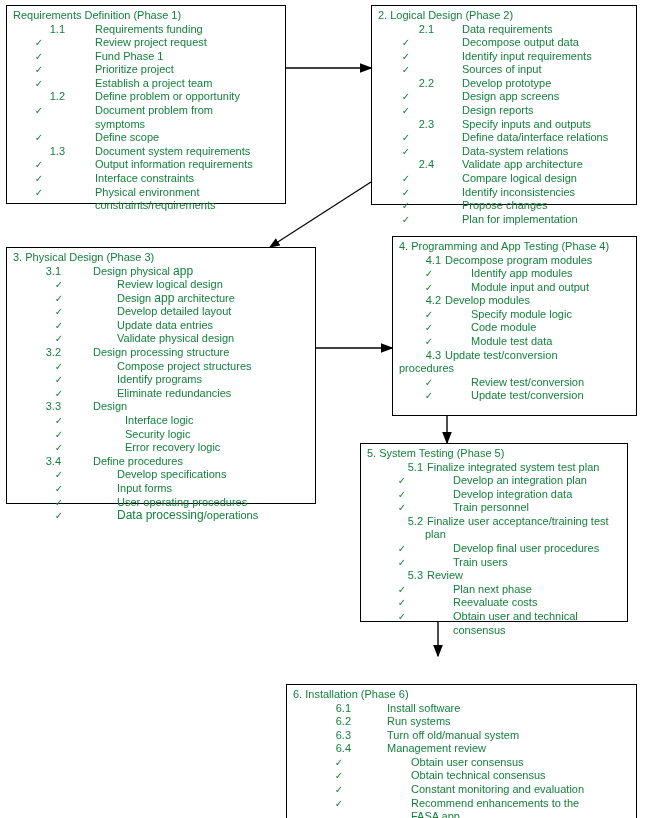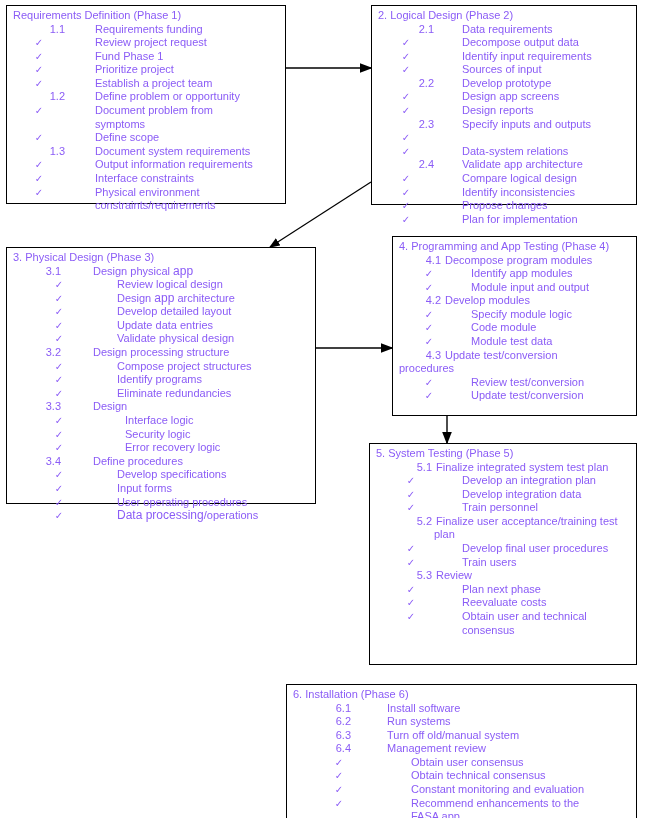--- a/index.html
+++ b/index.html
@@ -6,21 +6,21 @@
     margin: 0;
     padding: 0;
     background: #ffffff;
   }
   #canvas {
     position: relative;
     width: 655px;
     height: 818px;
     background: #ffffff;
     font-family: "Liberation Sans", sans-serif;
-    color: #8b5cf6;
+    color: #15803d;
     overflow: hidden;
   }
   .phase-box {
     position: absolute;
     border: 1px solid #000000;
     box-sizing: border-box;
     background: #ffffff;
     padding: 3px 4px 3px 6px;
   }
   .box-title {
@@ -208,20 +208,21 @@
         <div class="row lvl-chk">
           <span class="chk">✓</span>
           <span class="txt">Design reports</span>
         </div>
         <div class="row lvl-num">
           <span class="num">2.3</span>
           <span class="txt">Specify inputs and outputs</span>
         </div>
         <div class="row lvl-chk">
           <span class="chk">✓</span>
+          <span class="txt">Define data/interface relations</span>
         </div>
         <div class="row lvl-chk">
           <span class="chk">✓</span>
           <span class="txt">Data-system relations</span>
         </div>
         <div class="row lvl-num">
           <span class="num">2.4</span>
           <span class="txt">Validate app architecture</span>
         </div>
         <div class="row lvl-chk">
@@ -367,21 +368,21 @@
           <span class="chk">✓</span>
           <span class="txt">Review test/conversion</span>
         </div>
         <div class="row lvl-chk">
           <span class="chk">✓</span>
           <span class="txt">Update test/conversion</span>
         </div>
       </div>
   </div>
 
-  <div class="phase-box b5" id="box-phase5" style="left:369px; top:443px; width:268px; height:222px;">
+  <div class="phase-box b5" id="box-phase5" style="left:360px; top:443px; width:268px; height:179px;">
     <div class="box-title">5. System Testing (Phase 5)</div>
     <div class="rows">
         <div class="row lvl-num">
           <span class="num">5.1</span>
           <span class="txt">Finalize integrated system test plan</span>
         </div>
         <div class="row lvl-chk">
           <span class="chk">✓</span>
           <span class="txt">Develop an integration plan</span>
         </div>

